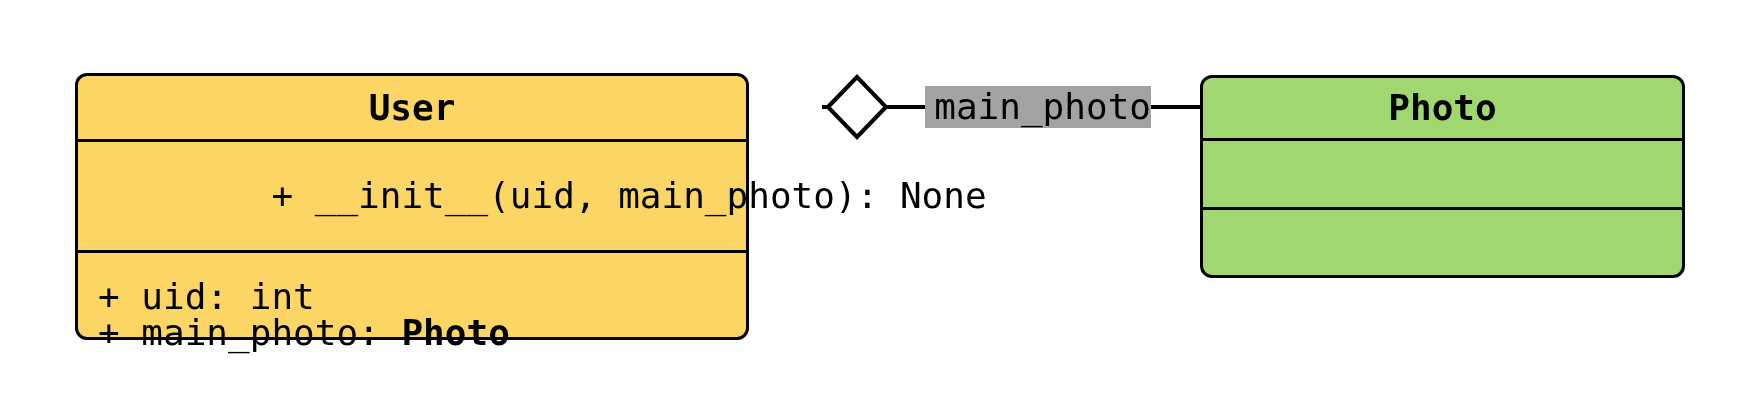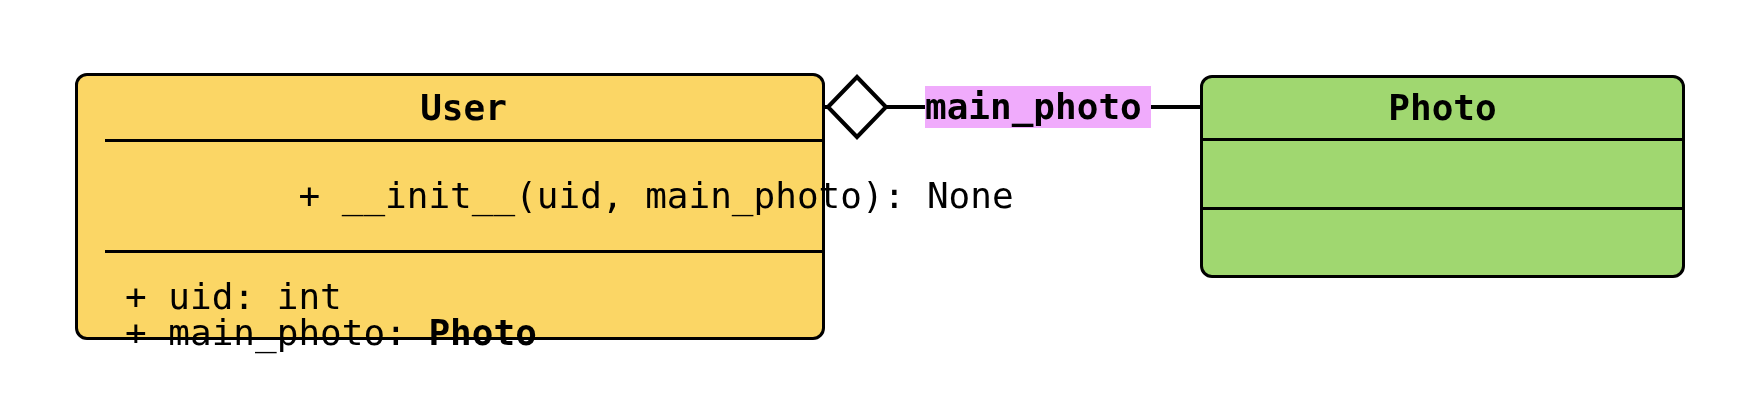--- a/index.html
+++ b/index.html
@@ -20,23 +20,22 @@
     box-sizing: border-box;
     border: 3px solid #000000;
     border-radius: 12px;
     display: flex;
     flex-direction: column;
     color: #000000;
   }
   .class-box.user {
     left: 75px;
     top: 73px;
-    width: 750px;
+    width: 674px;
     height: 267px;
-    padding-left: 27px;
   }
   .class-box.photo {
     left: 1200px;
     top: 75px;
     width: 485px;
     height: 203px;
   }
   .compartment {
     box-sizing: border-box;
     display: flex;
@@ -76,27 +75,26 @@
     position: absolute;
     left: 822px;
     top: 71px;
   }
   .relation-label {
     position: absolute;
     left: 925px;
     top: 86px;
     width: 226px;
     height: 42px;
-    background: #f0abfc;
+    background: #a3a3a3;
     font-size: 36px;
     line-height: 42px;
-    text-align: left;
+    text-align: right;
     color: #000000;
     white-space: pre;
-    font-weight: bold;
   }
 </style>
 </head>
 <body>
 
 <div class="canvas">
 
   <div class="class-box user" style="background: rgb(251, 214, 101);">
     <div class="compartment title-compartment">
       <span>User</span>

